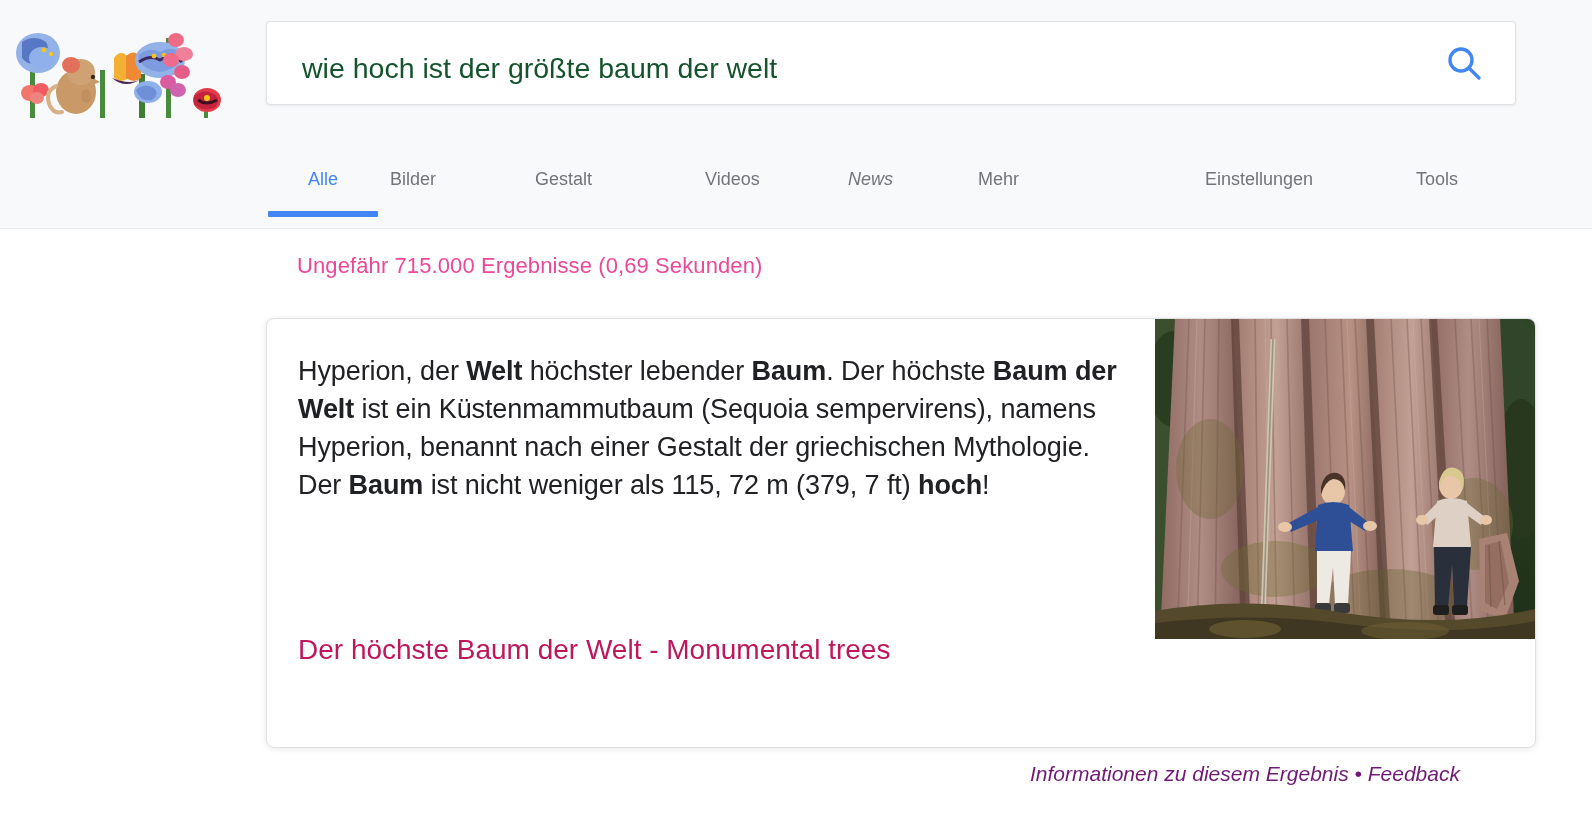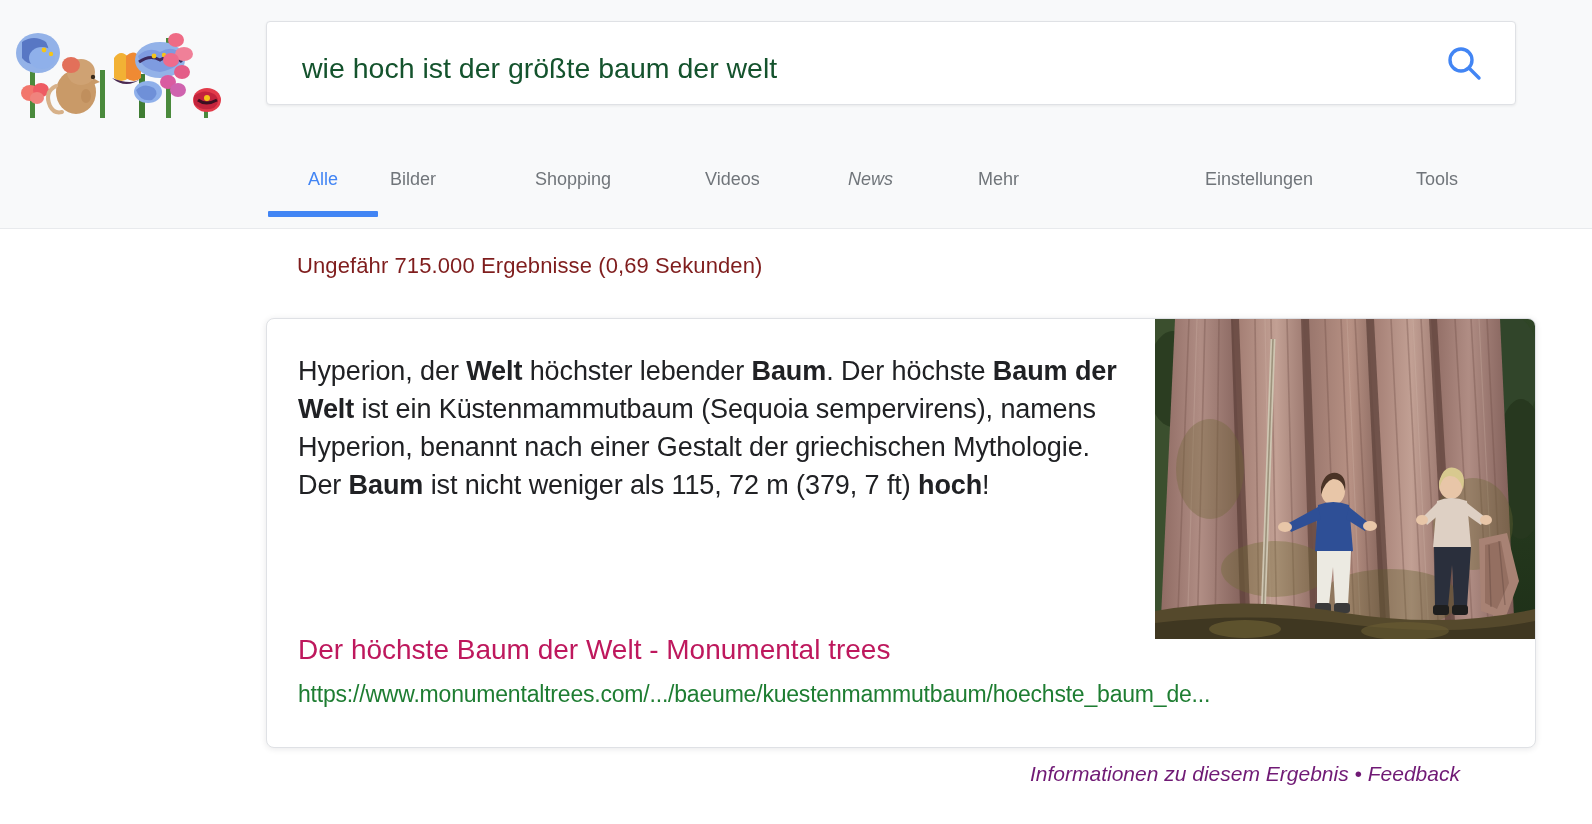--- a/index.html
+++ b/index.html
@@ -104,21 +104,21 @@
     background: #4285f4;
     border-radius: 1px;
   }
 
   
   .result-count {
     position: absolute;
     left: 297px;
     top: 253px;
     font-size: 22px;
-    color: #7f1d1d;
+    color: #ec4899;
     letter-spacing: 0.1px;
   }
 
   .answer-card {
     position: absolute;
     left: 266px;
     top: 318px;
     width: 1270px;
     height: 430px;
     background: #ffffff;
@@ -255,21 +255,21 @@
 
   <div class="nav">
     <div class="tab active" style="left: 268px; width: 110px; text-align: center; color: rgb(66, 133, 244);">
       <span>Alle</span>
       <span class="underline" style="background: rgb(66, 133, 244);"></span>
     </div>
     <div class="tab" style="left:390px;">
       <span>Bilder</span>
     </div>
     <div class="tab" style="left:535px;">
-      <span>Shopping</span>
+      <span>Gestalt</span>
     </div>
     <div class="tab" style="left:705px;">
       <span>Videos</span>
     </div>
     <div class="tab" style="left:848px;font-style:italic;">
       <span>News</span>
     </div>
     <div class="tab" style="left:978px;">
       <span>Mehr</span>
     </div>
@@ -283,21 +283,20 @@
 </div>
 
 <div class="result-count">Ungefähr 715.000 Ergebnisse (0,69 Sekunden)</div>
 
 <div class="answer-card">
 
   <div class="answer-text"><span>Hyperion, der </span><b>Welt</b><span> höchster lebender </span><b>Baum</b><span>. Der höchste </span><b>Baum der Welt</b><span> ist ein Küstenmammutbaum (Sequoia sempervirens), namens Hyperion, benannt nach einer Gestalt der griechischen Mythologie. Der </span><b>Baum</b><span> ist nicht weniger als 115, 72 m (379, 7 ft) </span><b>hoch</b><span>!</span></div>
 
   <a class="result-link" href="#" style="color: #be185d; text-align: right;">Der höchste Baum der Welt - Monumental trees</a>
 
-  <div class="result-url" style="color: rgb(30, 125, 50);">https://www.monumentaltrees.com/.../baeume/kuestenmammutbaum/hoechste_baum_de...</div>
 
   <div class="answer-image">
     <svg width="380" height="320" viewBox="0 0 380 320" xmlns="http://www.w3.org/2000/svg">
       <defs>
         <linearGradient id="bark1" x1="0" y1="0" x2="1" y2="0">
           <stop offset="0%" stop-color="#8f6b63"></stop>
           <stop offset="45%" stop-color="#b08d84"></stop>
           <stop offset="100%" stop-color="#7d5b55"></stop>
         </linearGradient>
         <linearGradient id="bark2" x1="0" y1="0" x2="1" y2="0">

